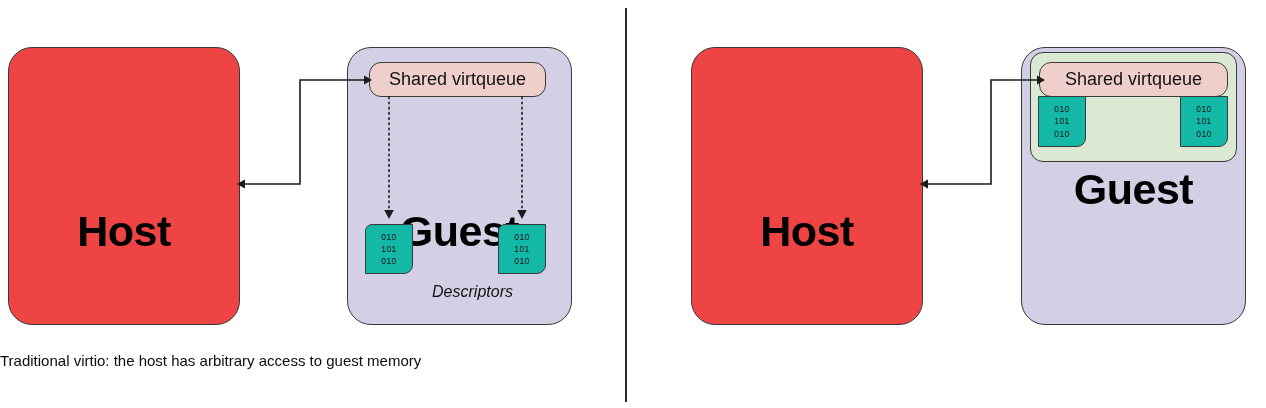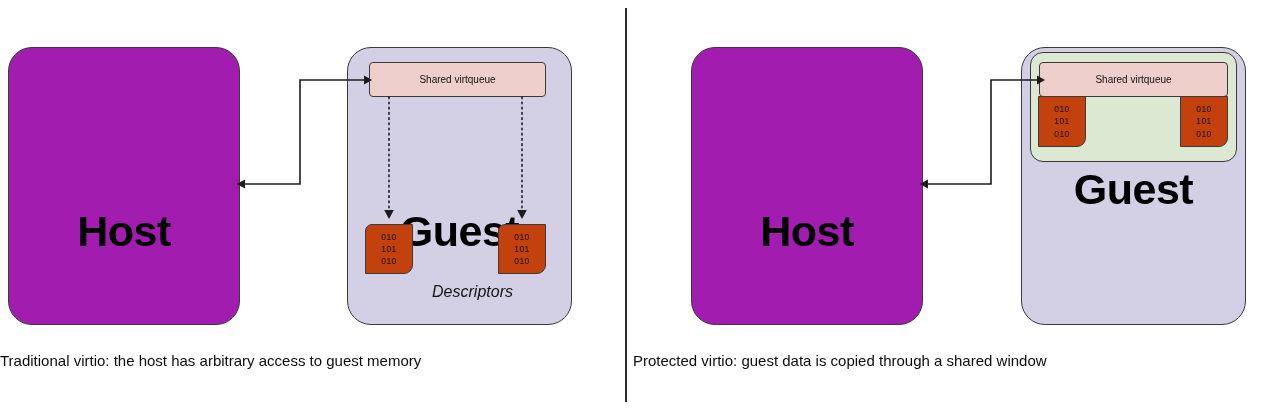--- a/index.html
+++ b/index.html
@@ -43,21 +43,21 @@
   .panel-right { left: 633px; }
 
   
   .bigbox {
     position: absolute;
     border: 1.6px solid #3a3a3a;
     border-radius: 24px;
     box-sizing: border-box;
   }
   .host-box {
-    background: #a21caf;
+    background: #ef4444;
     padding-left: 20px;
   }
   .guest-box {
     background: #d3cfe4;
   }
   .bigbox-label {
     position: absolute;
     left: 0;
     width: 100%;
     text-align: center;
@@ -66,33 +66,33 @@
     color: #000000;
     letter-spacing: -0.5px;
     line-height: 1;
   }
 
   
   .vq-box {
     position: absolute;
     background: #efcfcb;
     border: 1.4px solid #3a3a3a;
-    border-radius: 4px;
+    border-radius: 12px;
     box-sizing: border-box;
     display: flex;
     align-items: center;
     justify-content: center;
-    font-size: 10px;
+    font-size: 18px;
     color: #111111;
   }
 
   
   .desc-box {
     position: absolute;
-    background: #c2410c;
+    background: #14b8a6;
     border: 1.4px solid #3a3a3a;
     box-sizing: border-box;
     border-radius: 7px 0px 9px 0px;
     display: flex;
     flex-direction: column;
     align-items: center;
     justify-content: center;
     font-size: 8.5px;
     line-height: 1.42;
     color: #111111;
@@ -226,18 +226,17 @@
     </div>
 
     <div class="conn" style="left:286px; top:72px;">
       <svg width="130" height="120" viewBox="0 0 130 120">
         <path d="M 9 112 L 72 112 L 72 8 L 118 8" fill="none" stroke="#1c1c1c" stroke-width="1.6" stroke-linejoin="miter" stroke-linecap="butt"></path>
         <path d="M 9 107.4 L 9 116.6 L 0.6 112 Z" fill="#1c1c1c"></path>
         <path d="M 118 3.6 L 118 12.4 L 126 8 Z" fill="#1c1c1c"></path>
       </svg>
     </div>
 
-    <div class="caption">Protected virtio: guest data is copied through a shared window</div>
   </div>
 
   <div class="divider"></div>
 
 </div>
 
 </body></html>

